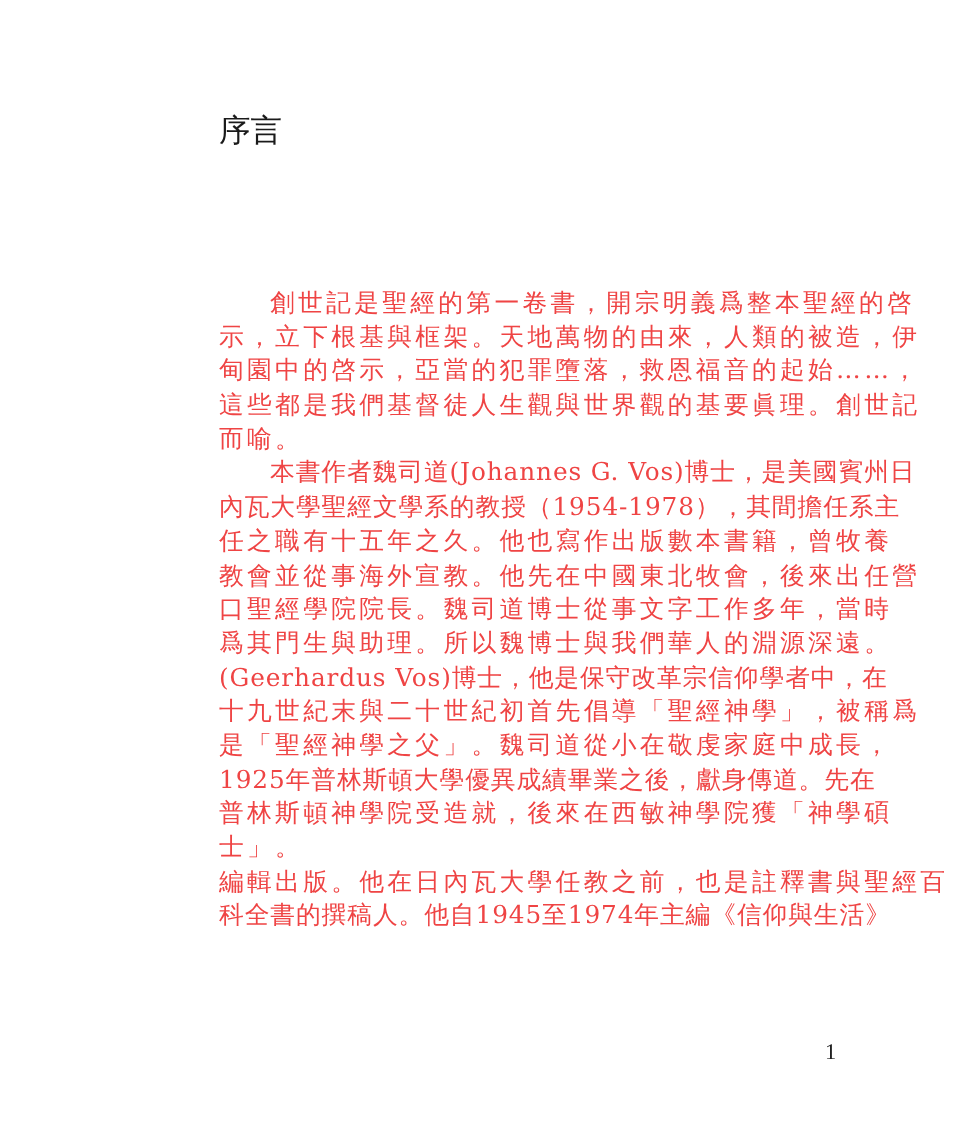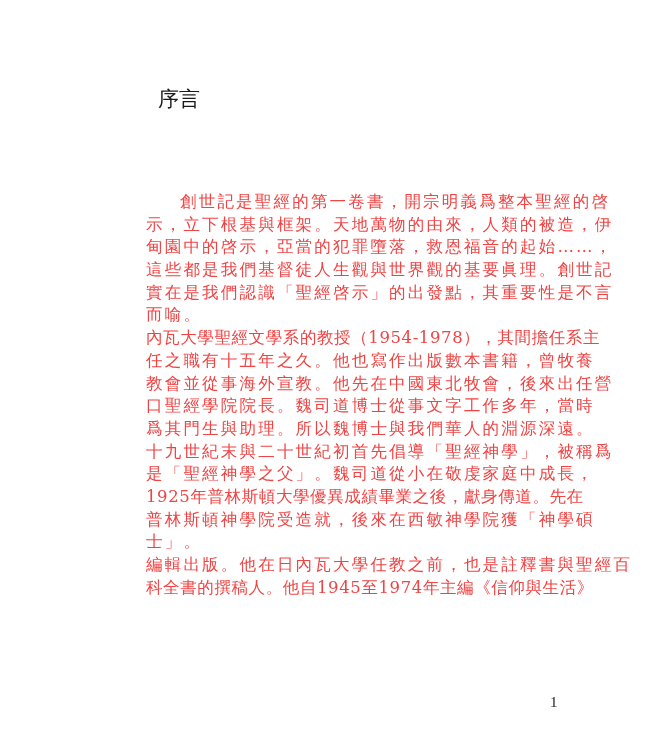--- a/index.html
+++ b/index.html
@@ -22,21 +22,21 @@
   }
   .title {
     position: absolute;
     left: 146px;
     top: 74px;
     font-family: "DejaVu Sans", "Liberation Sans", sans-serif;
     font-size: 21px;
     line-height: 26px;
     color: #1a1a1a;
     letter-spacing: 0px;
-    margin: 12px;
+    margin: 0;
     font-weight: normal;
   }
   .body-text {
     position: absolute;
     left: 146px;
     top: 191px;
     width: 362px;
     font-family: "DejaVu Serif", "Liberation Serif", serif;
     font-size: 16.5px;
     line-height: 22.7px;
@@ -69,33 +69,34 @@
 <div class="page">
   <h1 class="title">序言</h1>
 
   <div class="body-text">
 
     <div>
       <span class="line indent">創世記是聖經的第一卷書，開宗明義爲整本聖經的啓</span>
       <span class="line">示，立下根基與框架。天地萬物的由來，人類的被造，伊</span>
       <span class="line">甸園中的啓示，亞當的犯罪墮落，救恩福音的起始……，</span>
       <span class="line">這些都是我們基督徒人生觀與世界觀的基要眞理。創世記</span>
-      <span class="line">實在是我們認識「聖經啓示」的出發點，其重要性是不言</span>
       <span class="line">而喻。</span>
     </div>
 
     <div>
+      <span class="line indent latin">本書作者魏司道(Johannes G. Vos)博士，是美國賓州日</span>
       <span class="line latin">內瓦大學聖經文學系的教授（1954-1978），其間擔任系主</span>
       <span class="line">任之職有十五年之久。他也寫作出版數本書籍，曾牧養</span>
       <span class="line">教會並從事海外宣教。他先在中國東北牧會，後來出任營</span>
       <span class="line">口聖經學院院長。魏司道博士從事文字工作多年，當時</span>
       <span class="line">爲其門生與助理。所以魏博士與我們華人的淵源深遠。</span>
     </div>
 
     <div>
+      <span class="line latin">(Geerhardus Vos)博士，他是保守改革宗信仰學者中，在</span>
       <span class="line">十九世紀末與二十世紀初首先倡導「聖經神學」，被稱爲</span>
       <span class="line">是「聖經神學之父」。魏司道從小在敬虔家庭中成長，</span>
       <span class="line latin">1925年普林斯頓大學優異成績畢業之後，獻身傳道。先在</span>
       <span class="line">普林斯頓神學院受造就，後來在西敏神學院獲「神學碩</span>
       <span class="line">士」。</span>
     </div>
 
     <div>
       <span class="line">編輯出版。他在日內瓦大學任教之前，也是註釋書與聖經百</span>
       <span class="line latin">科全書的撰稿人。他自1945至1974年主編《信仰與生活》</span>

